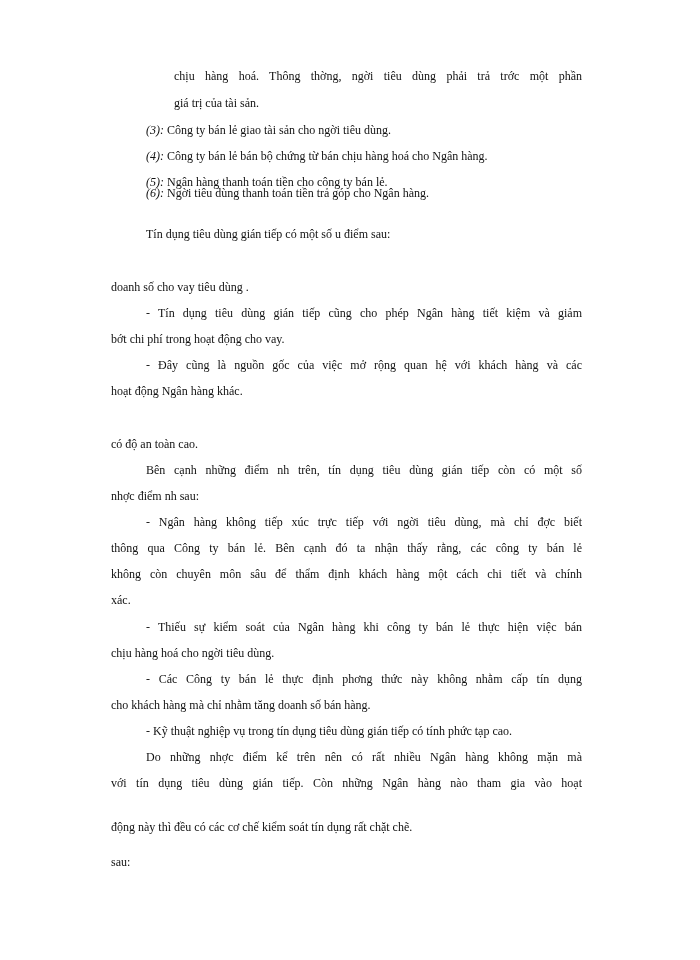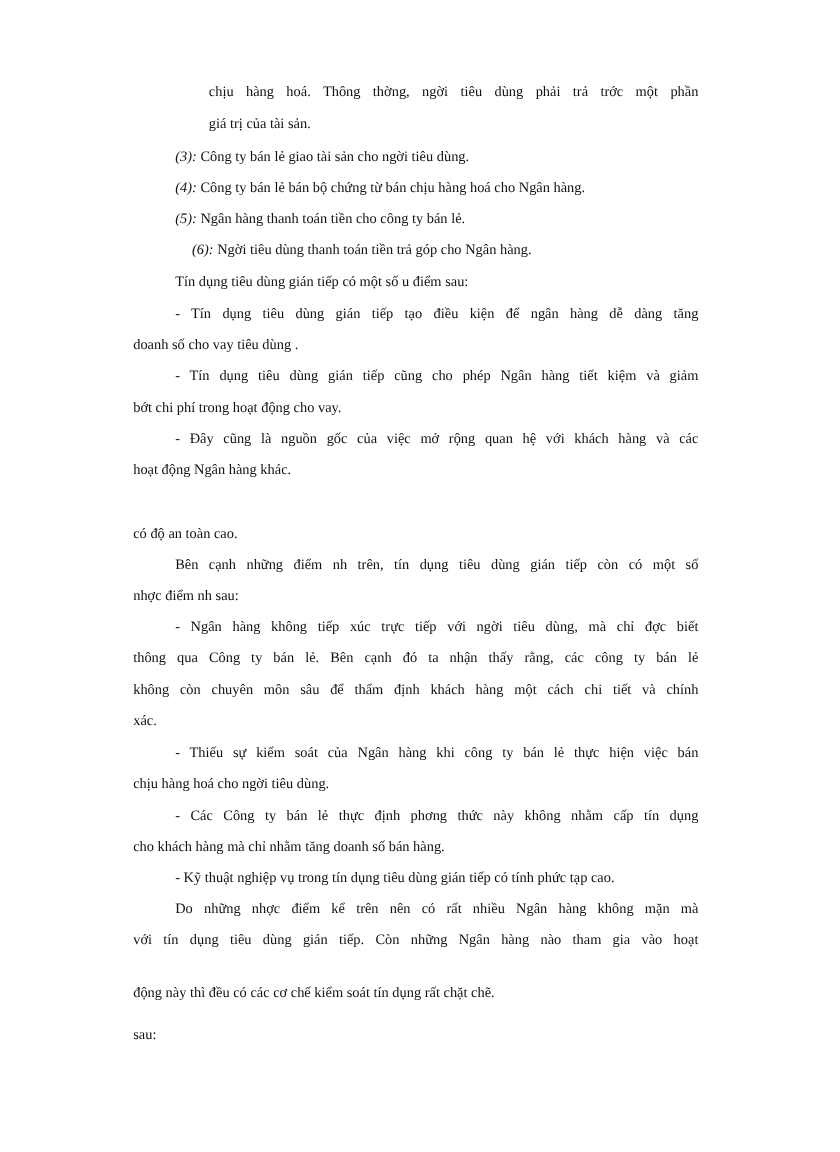--- a/index.html
+++ b/index.html
@@ -15,24 +15,23 @@
 <body>
 
 <div class="page">
 
   <div class="line ind-just" style="left:174px;width:408px;top:66px;">chịu hàng hoá. Thông thờng,   ngời   tiêu dùng phải trả trớc   một phần</div>
   <div class="line" style="left:174px;top:93px;font-family:Liberation Serif, serif;">giá trị của tài sản.</div>
 
   <div class="line" style="left:146px;top:120px;"><span class="item-num">(3):</span><span> Công ty bán lẻ giao tài sản cho ngời   tiêu dùng.</span></div>
   <div class="line" style="left:146px;top:146px;"><span class="item-num">(4):</span><span> Công ty bán lẻ bán bộ chứng từ bán chịu hàng hoá cho Ngân hàng.</span></div>
   <div class="line" style="left:146px;top:172px;"><span class="item-num">(5):</span><span> Ngân hàng thanh toán tiền cho công ty bán lẻ.</span></div>
-  <div class="line" style="left:146px;top:198px;margin-left:14px;"><span class="item-num">(6):</span><span> Ngời   tiêu dùng thanh toán tiền trả góp cho Ngân hàng.</span></div>
+  <div class="line" style="left:146px;top:183px;"><span class="item-num">(6):</span><span> Ngời   tiêu dùng thanh toán tiền trả góp cho Ngân hàng.</span></div>
 
   <div class="line" style="left:146px;top:224px;">Tín dụng tiêu dùng gián tiếp có một số u   điểm sau:</div>
-  <div class="line ind-just" style="top:251px;">- Tín dụng tiêu dùng gián tiếp tạo điều kiện để ngân hàng dễ dàng tăng</div>
   <div class="line" style="left:111px;top:277px;">doanh số cho vay tiêu dùng .</div>
   <div class="line ind-just" style="top:303px;">- Tín dụng tiêu dùng gián tiếp cũng cho phép Ngân hàng tiết kiệm và giảm</div>
   <div class="line" style="left:111px;top:329px;">bớt chi phí trong hoạt động cho vay.</div>
   <div class="line ind-just" style="top:355px;">- Đây cũng là nguồn gốc của việc mở rộng quan hệ với khách hàng và các</div>
   <div class="line" style="left:111px;top:381px;">hoạt động Ngân hàng khác.</div>
   <div class="line" style="left:111px;top:434px;">có độ an toàn cao.</div>
   <div class="line ind-just" style="top:460px;">Bên cạnh những điểm nh   trên, tín dụng tiêu dùng gián tiếp còn có một số</div>
   <div class="line" style="left:111px;top:486px;">nhợc   điểm nh   sau:</div>
   <div class="line ind-just" style="top:512px;">- Ngân hàng không tiếp xúc trực tiếp với ngời   tiêu dùng, mà chỉ đợc   biết</div>
   <div class="line just" style="top:538px;">thông qua Công ty bán lẻ. Bên cạnh đó ta nhận thấy rằng, các công ty bán lẻ</div>

